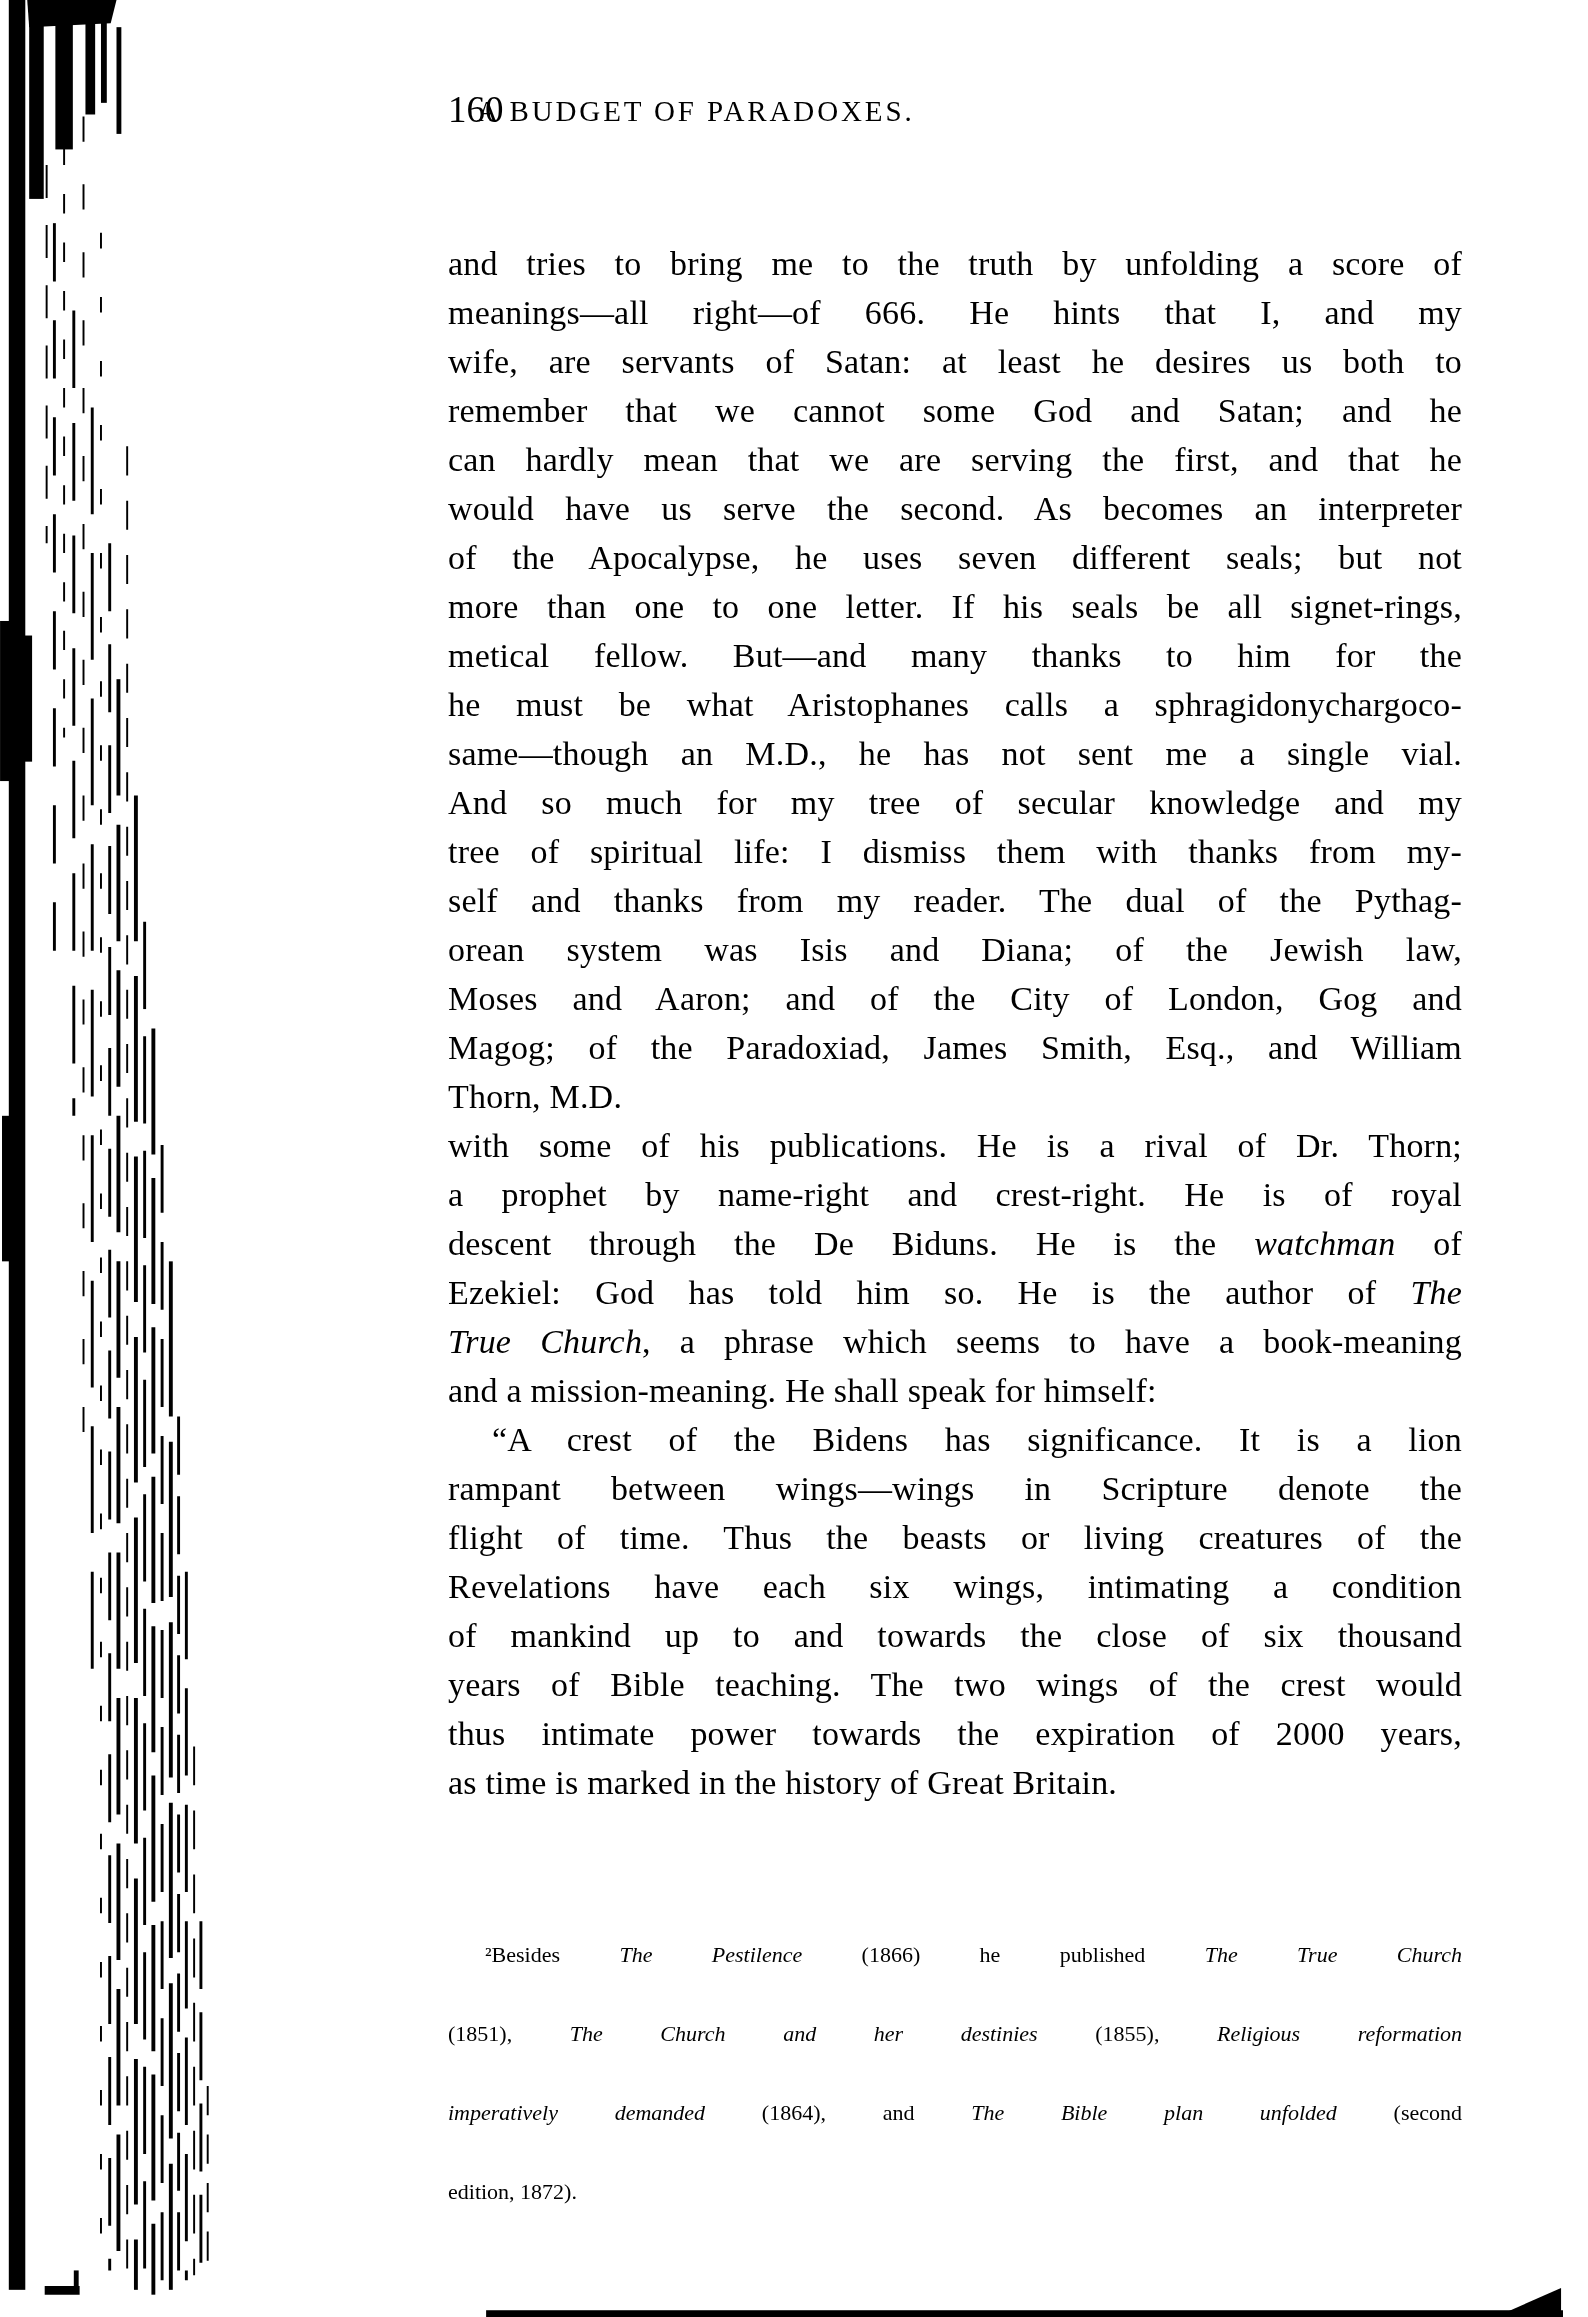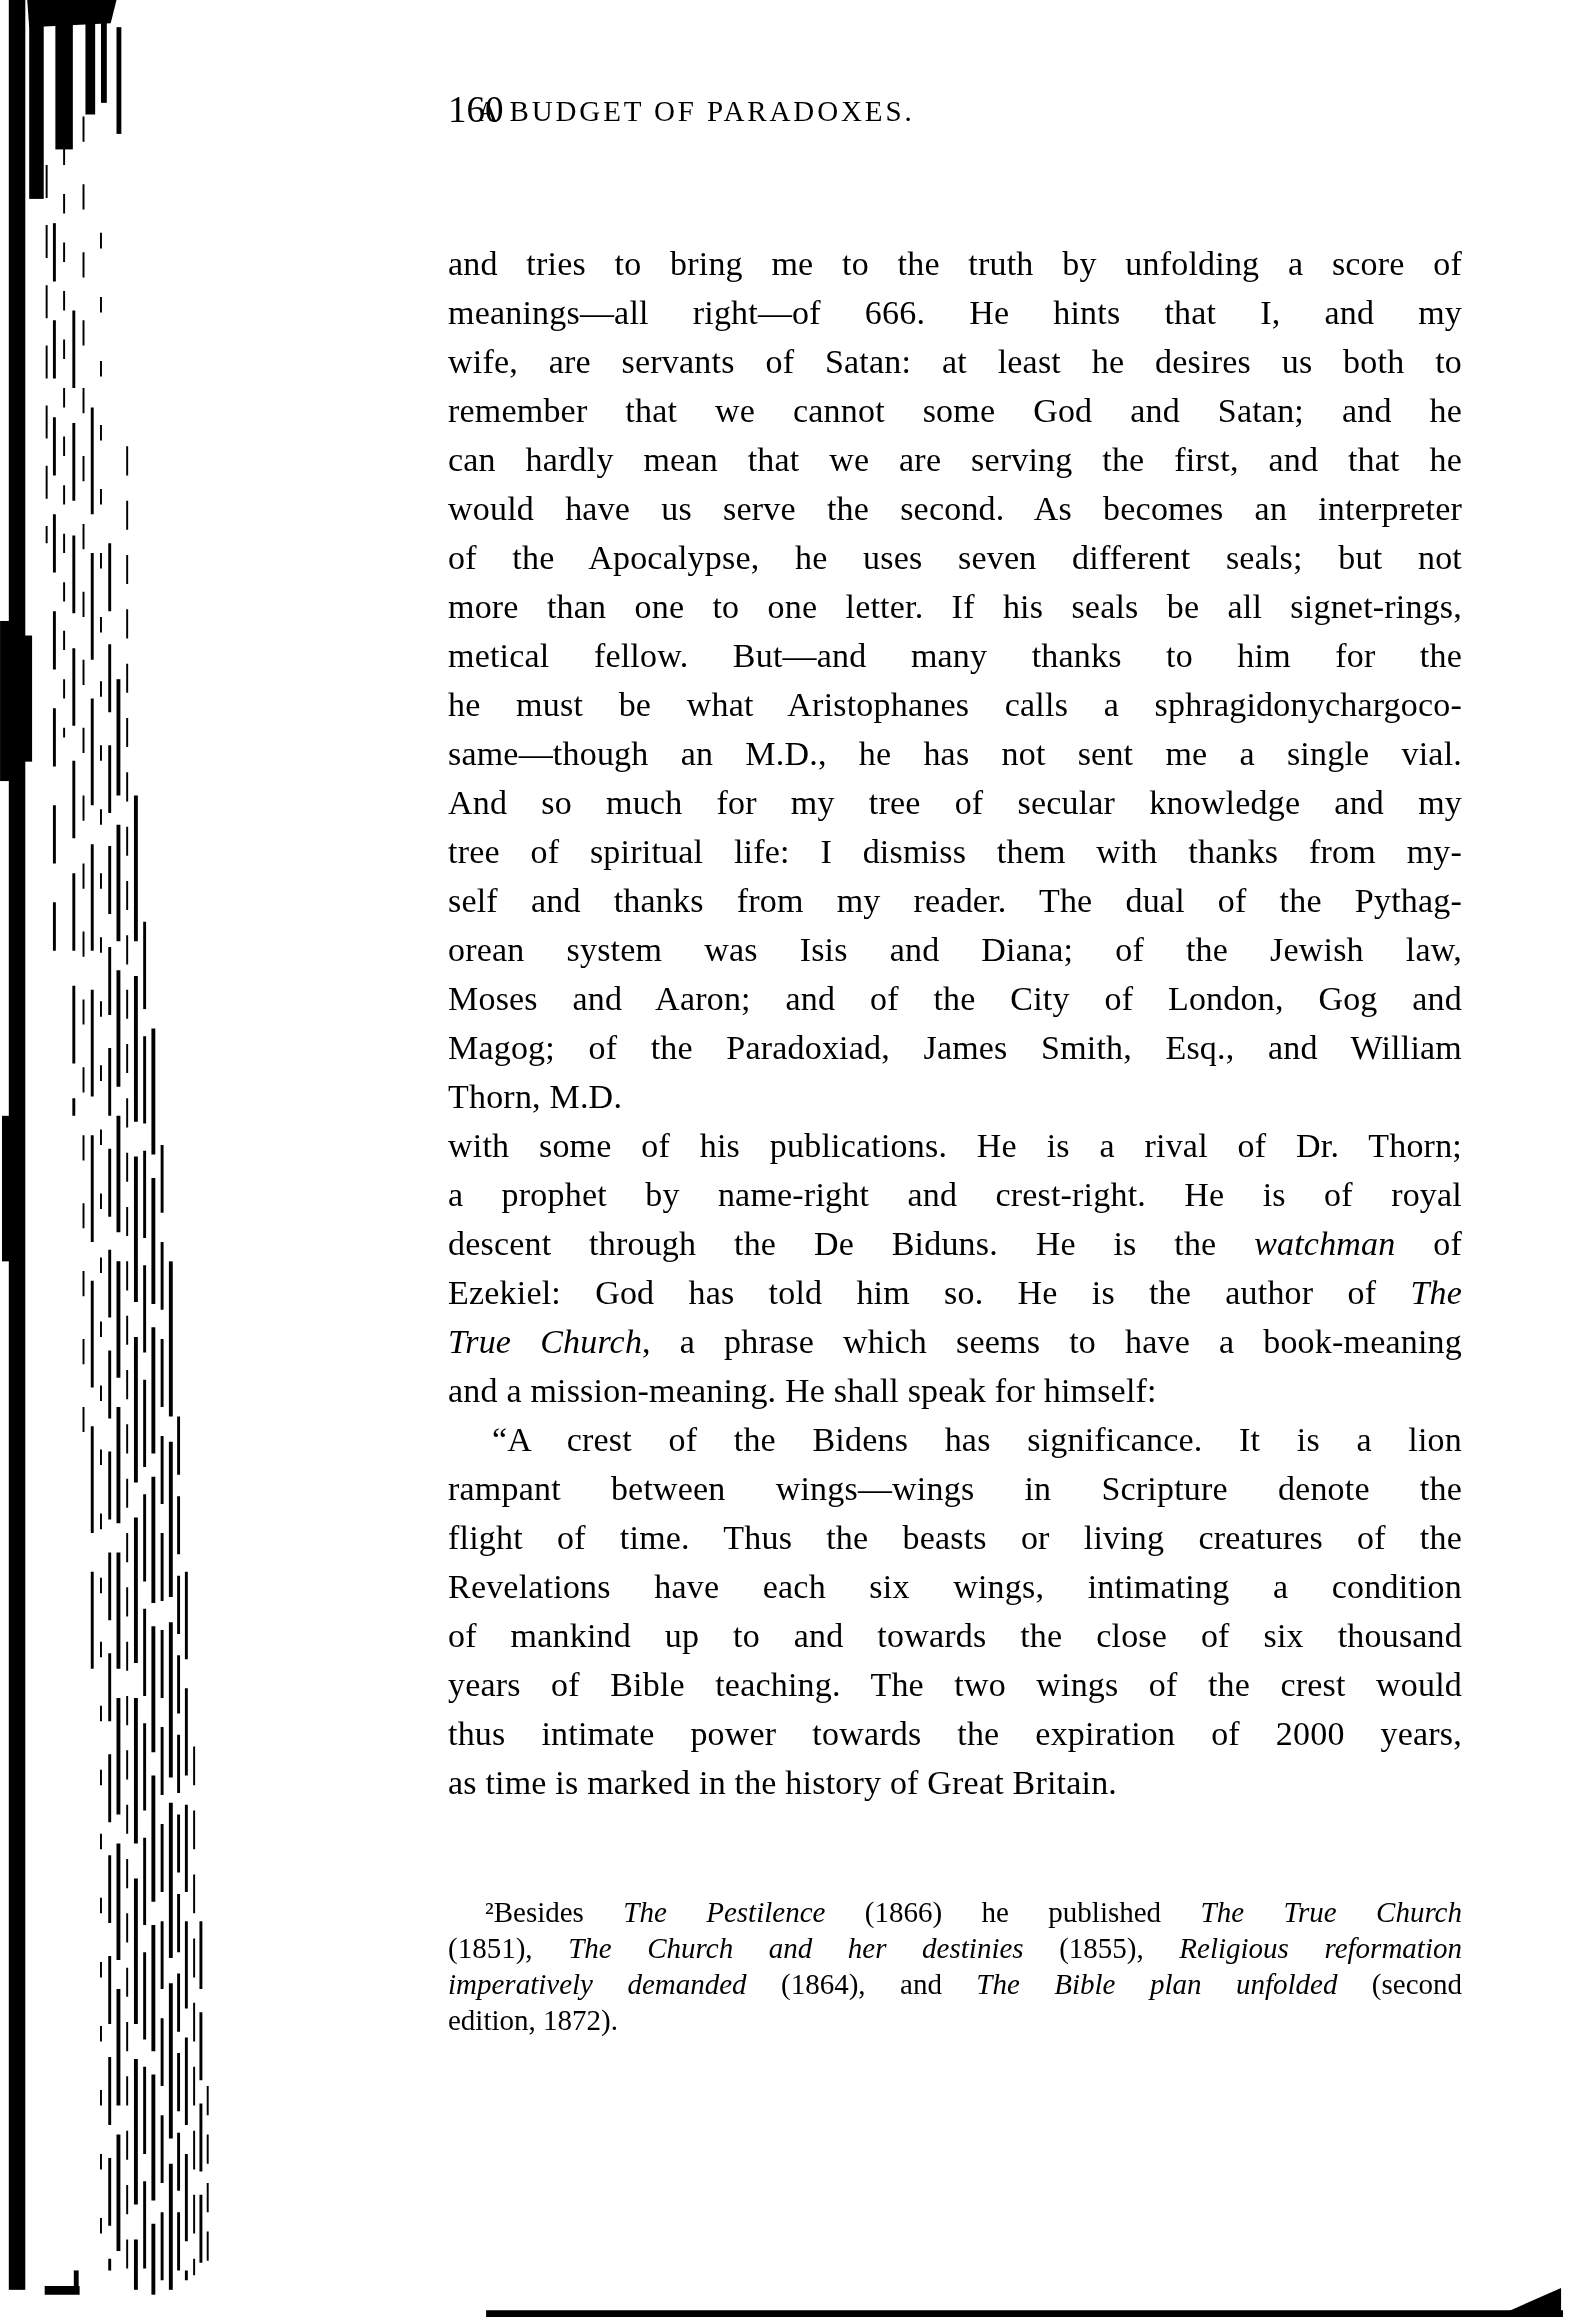--- a/index.html
+++ b/index.html
@@ -70,26 +70,27 @@
   .line.indent {
     text-indent: 44px;
   }
   
   .footnote {
     position: absolute;
     top: 1894px; left: 448px;
     width: 1014px;
   }
   .fline {
-    font-size: 29px;
+    font-size: 22px;
     line-height: 36px;
     height: 36px;
     white-space: nowrap;
     text-align: justify;
     text-align-last: justify;
+    margin-top: 43px;
   }
   .fline.last { text-align-last: left; }
   .fline.indent { text-indent: 37px; }
 </style>
 </head>
 <body>
 
 <div class="page">
 
   <svg class="left-band" viewBox="0 0 240 2388" xmlns="http://www.w3.org/2000/svg">

